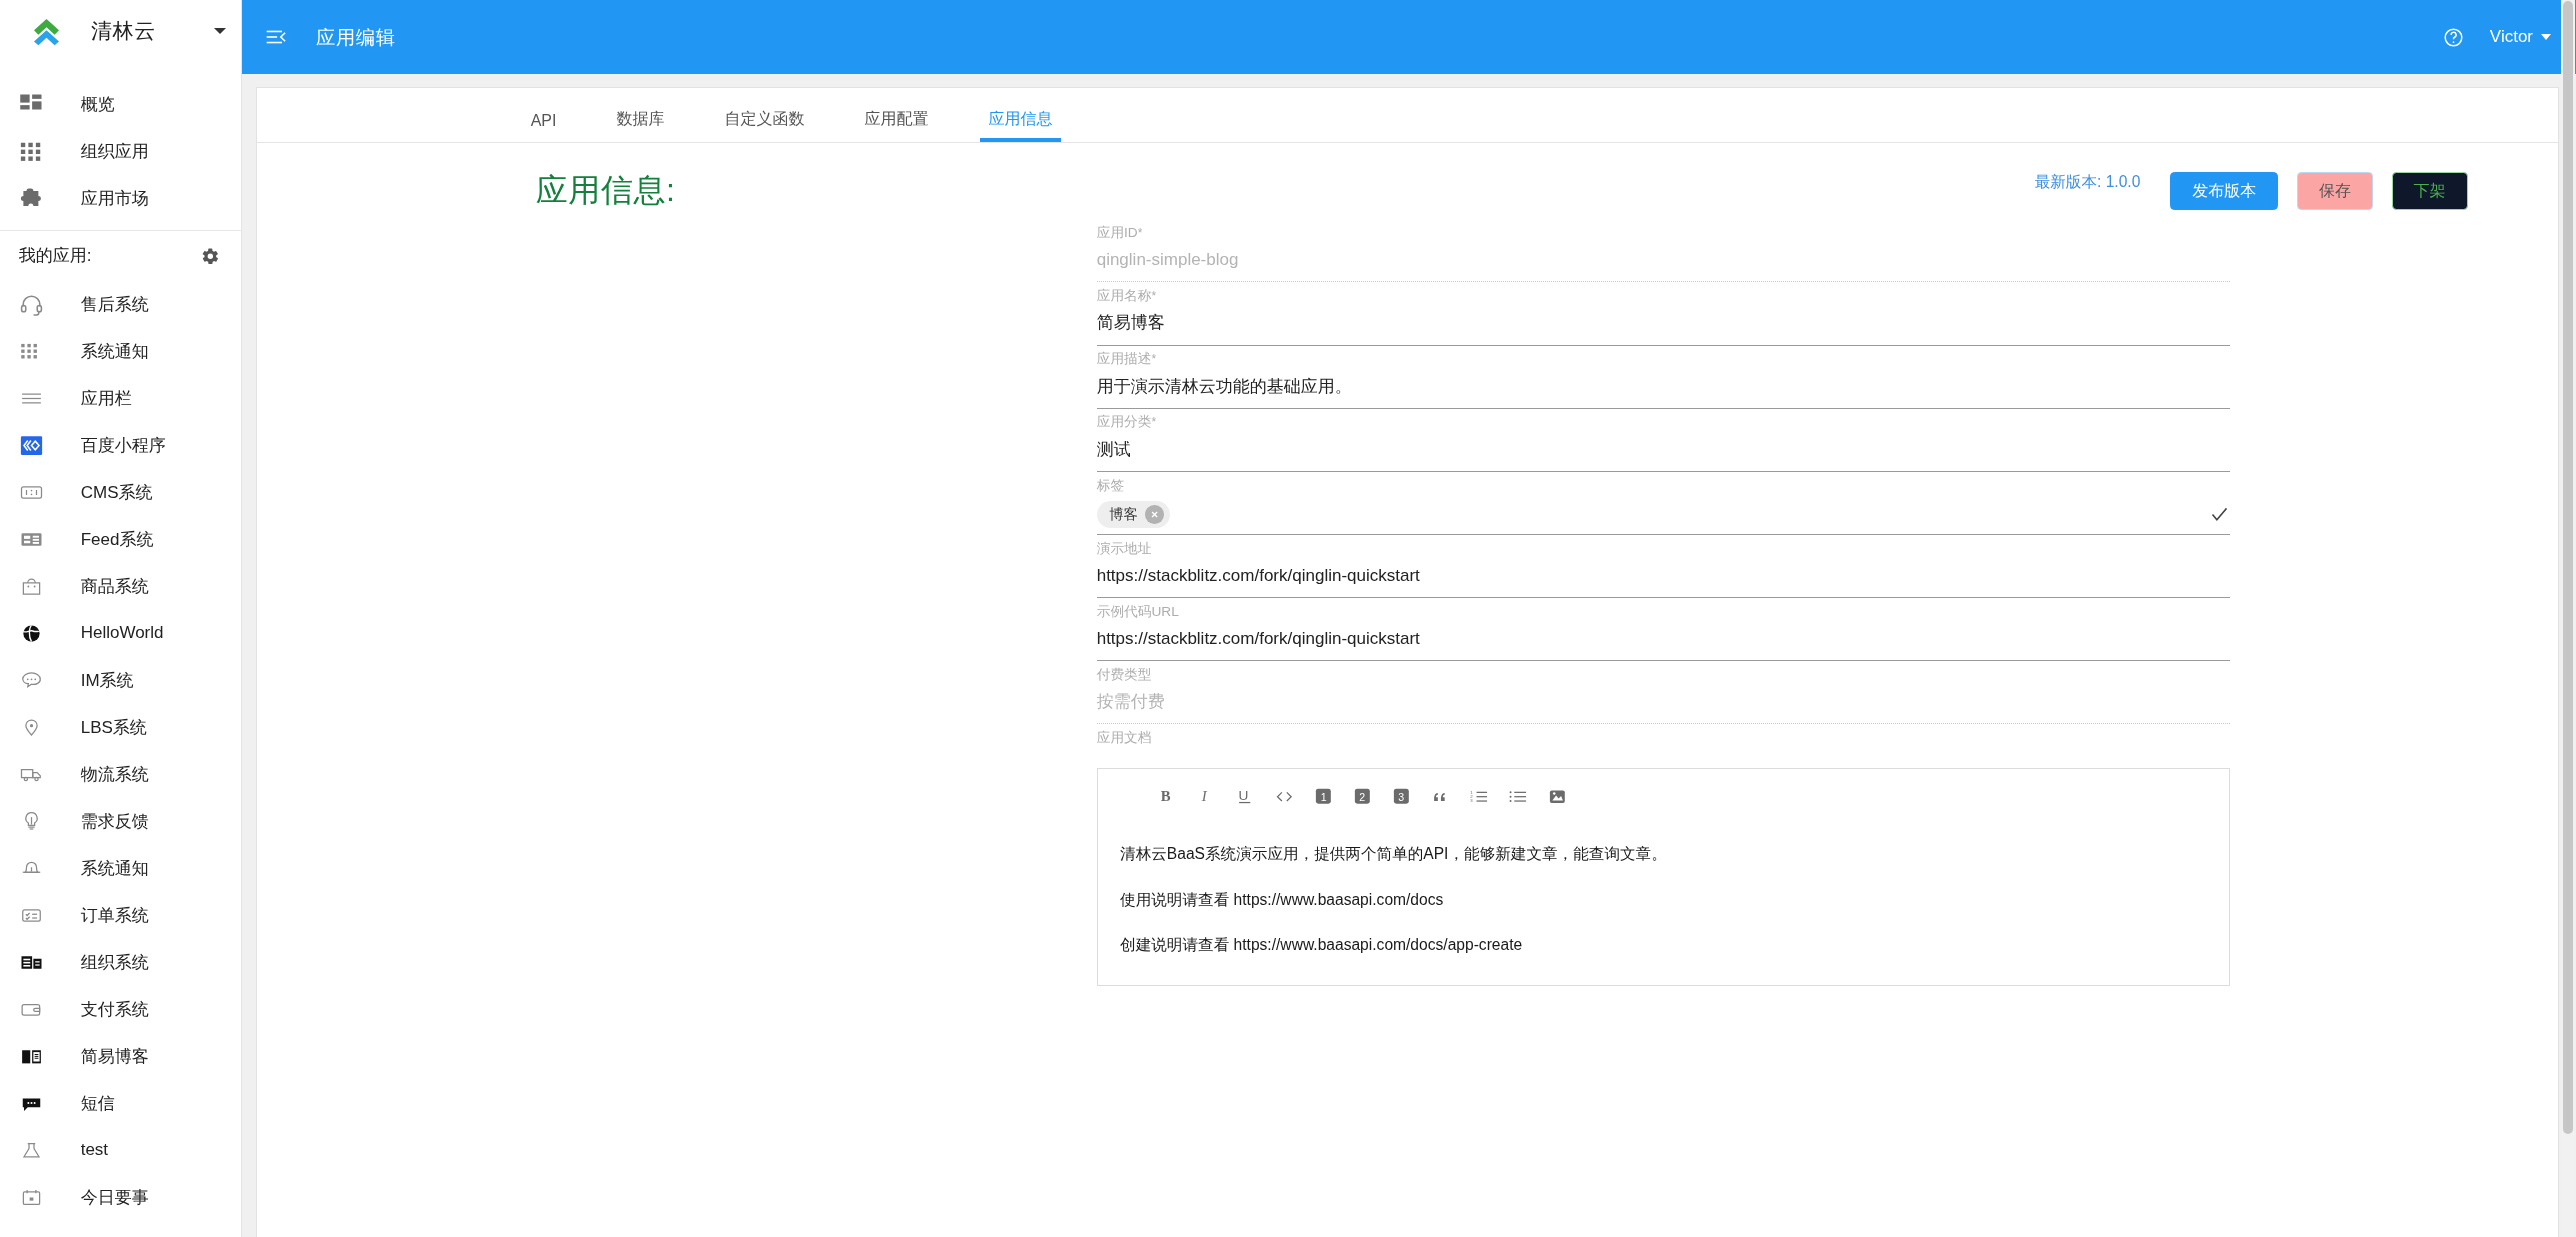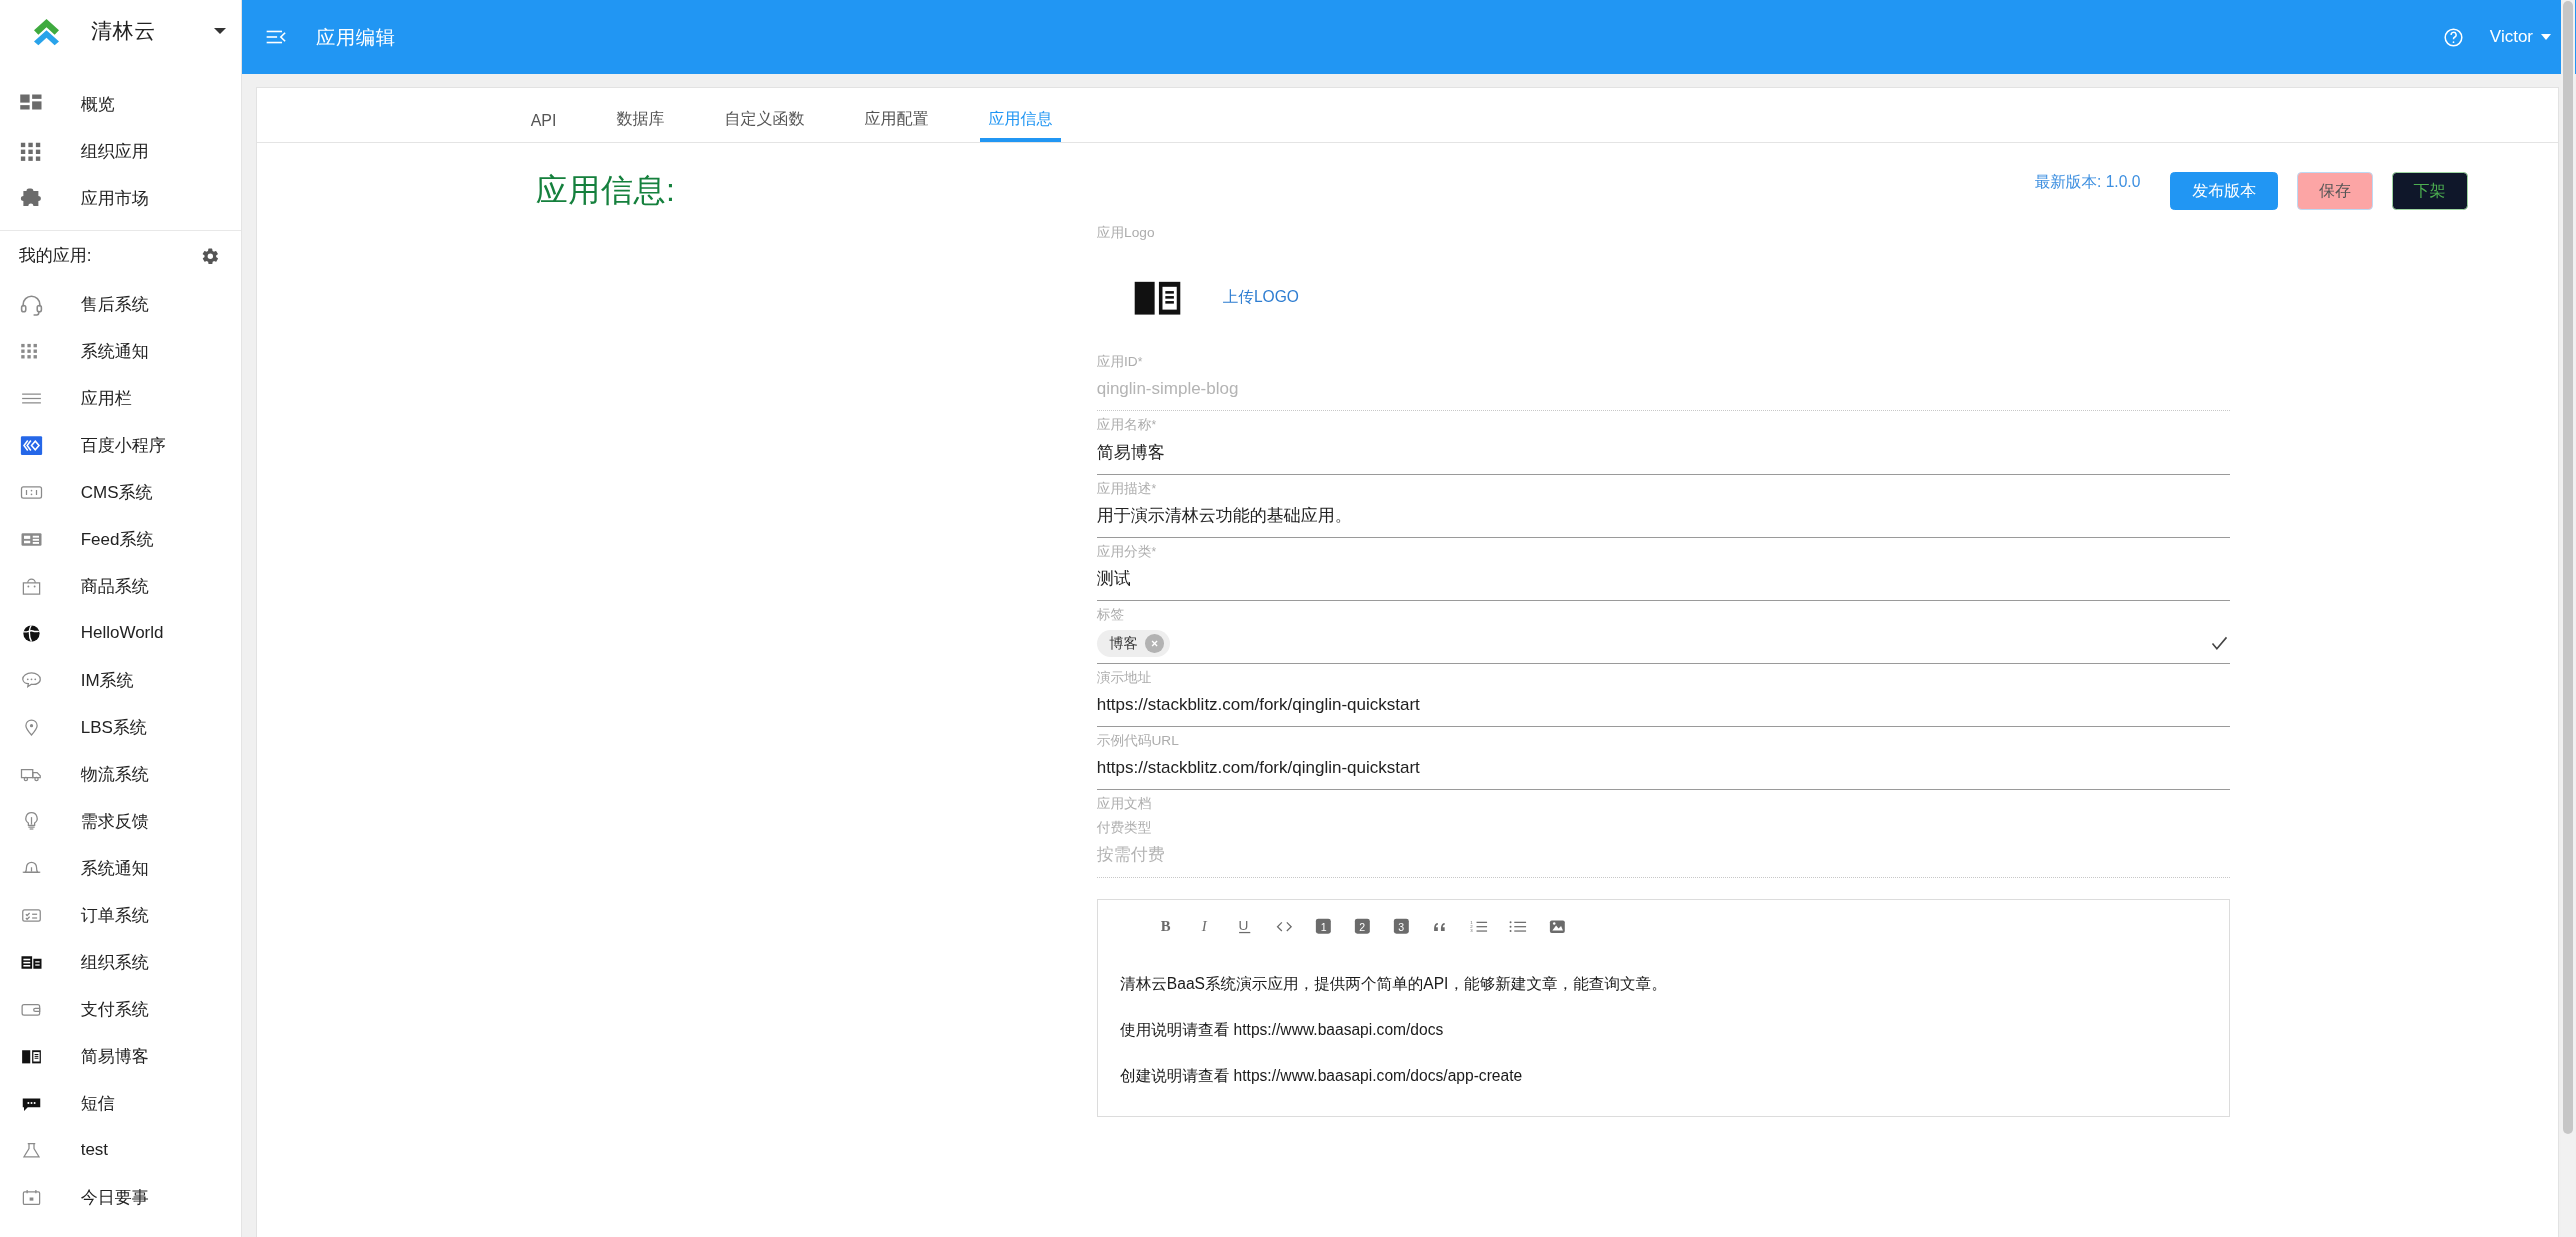--- a/index.html
+++ b/index.html
@@ -530,36 +530,20 @@
         <div id="actions">
           <span class="version-text">最新版本: 1.0.0</span>
           <button class="btn btn-primary">发布版本</button>
           <button class="btn btn-outline">保存</button>
           <button class="btn btn-green">下架</button>
         </div>
       </div>
 
       <div id="form">
 
-        <div class="field">
-          <div class="field-label">应用Logo</div>
-          <div class="logo-block">
-            <span class="logo-img">
-              <svg width="57" height="57" viewBox="0 0 40 40">
-                <path d="M4 9h14v23H4z" fill="#111"></path>
-                <path d="M21 9h15v23H21z" fill="#111"></path>
-                <rect x="23.5" y="12.5" width="10" height="16" fill="#fff"></rect>
-                <rect x="25.5" y="15.5" width="6" height="1.8" fill="#111"></rect>
-                <rect x="25.5" y="19" width="6" height="1.8" fill="#111"></rect>
-                <rect x="25.5" y="22.5" width="6" height="1.8" fill="#111"></rect>
-              </svg>
-            </span>
-            <span class="upload-link">上传LOGO</span>
-          </div>
-        </div>
 
         <div class="field">
           <div class="field-label">
             <span>应用ID</span><span class="req">*</span>
           </div>
           <div class="field-row">
             <div class="field-value muted">qinglin-simple-blog</div>
           </div>
           <div class="underline dotted"></div>
         </div>
@@ -625,29 +609,29 @@
 
         <div class="field">
           <div class="field-label">示例代码URL</div>
           <div class="field-row">
             <div class="field-value">https://stackblitz.com/fork/qinglin-quickstart</div>
           </div>
           <div class="underline"></div>
         </div>
 
         <div class="field">
-          <div class="field-label">应用文档</div>
-        </div>
-
-        <div class="field">
           <div class="field-label">付费类型</div>
           <div class="field-row">
             <div class="field-value muted">按需付费</div>
           </div>
           <div class="underline dotted"></div>
+        </div>
+
+        <div class="field">
+          <div class="field-label">应用文档</div>
         </div>
 
         <div id="editor">
           <div id="editor-toolbar">
             <span class="tb-btn">
               <svg width="16" height="18.7" viewBox="0 0 26 30" fill="#6b6b6b" style="font-size:28px">
                 <text x="3" y="23" font-family="Liberation Serif, serif" font-size="24" font-weight="bold" fill="#6b6b6b">B</text>
               </svg>
             </span>
             <span class="tb-btn">

